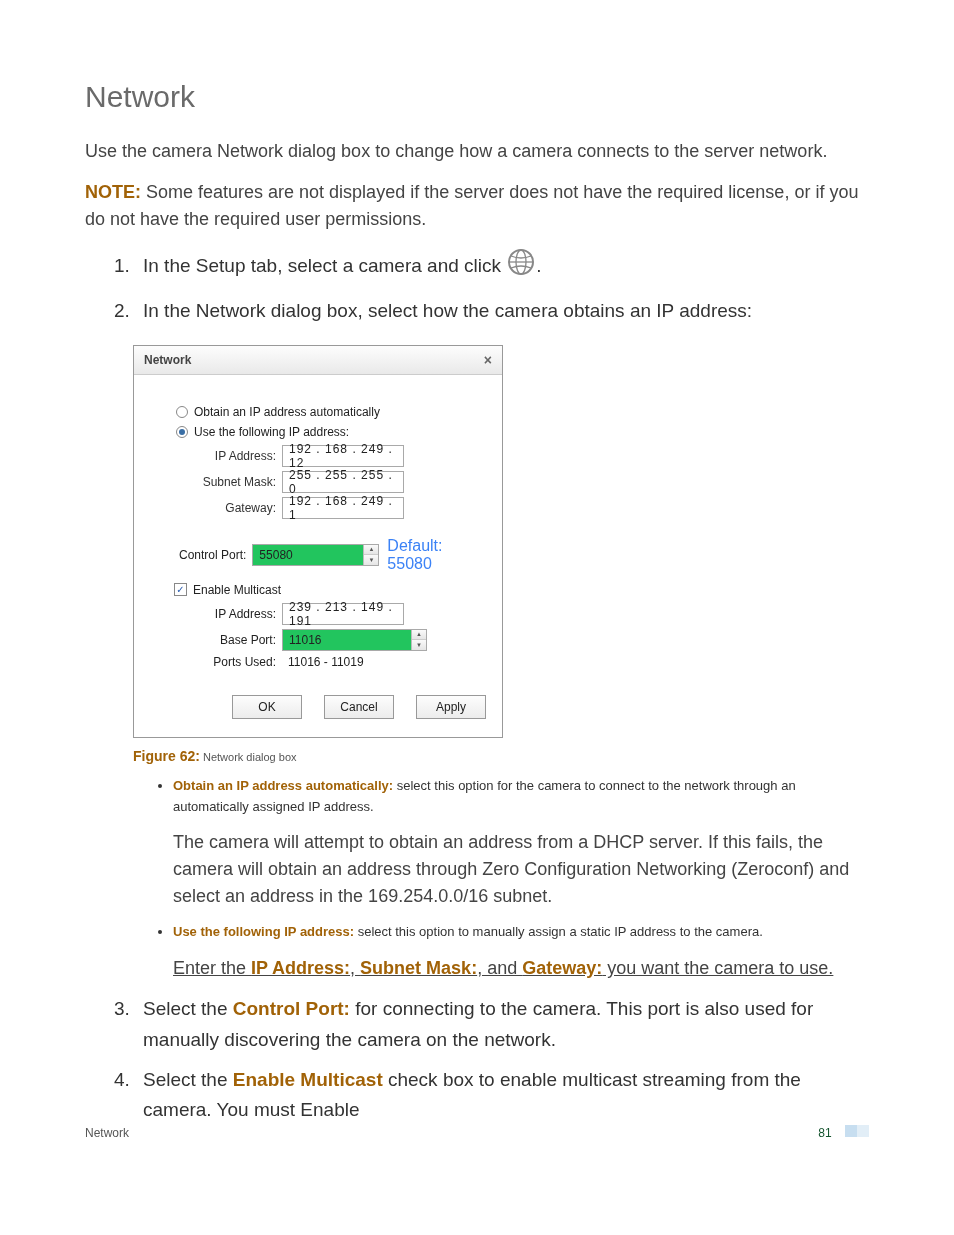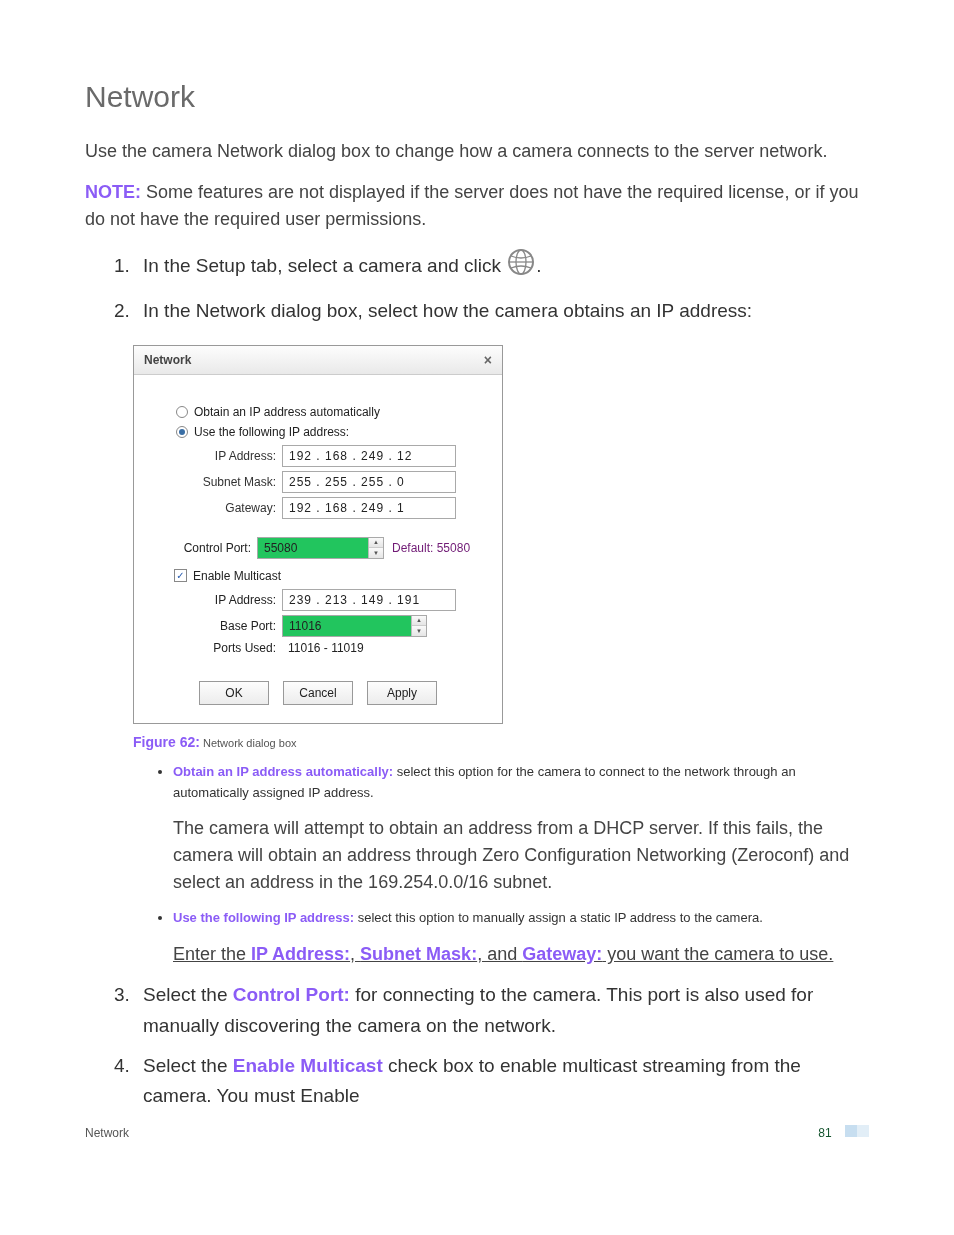--- a/index.html
+++ b/index.html
@@ -20,21 +20,21 @@
     font-weight: 300;
     font-size: 30px;
     color: #6a6a6a;
     margin: 0 0 24px 0;
   }
   p { font-size: 18px; line-height: 1.5; margin: 0 0 14px; color: #444; }
   ol { font-size: 19px; line-height: 1.6; padding-left: 50px; margin: 8px 0; }
   ol > li { padding-left: 8px; margin-bottom: 10px; }
   ul.bullets { list-style: disc; padding-left: 60px; margin: 10px 0; }
   ul.bullets > li { font-size: 13px; line-height: 1.6; margin-bottom: 12px; }
-  strong { font-weight: 700; color: #8b5cf6; }
+  strong { font-weight: 700; color: #a16207; }
   .globe-icon {
     display: inline-block;
     vertical-align: middle;
   }
   .fig-caption { font-size: 11px; color: #555; margin: 10px 0 12px 48px; }
   .fig-caption strong { font-size: 14px; }
 
   
   .dialog-wrap { margin: 18px 0 6px 48px; }
   .dialog {
@@ -64,46 +64,46 @@
   }
   .radio-inner { width: 6px; height: 6px; border-radius: 50%; background: #3a6ea5; }
   .form-block { margin-left: 40px; }
   .frow { display: flex; align-items: center; margin: 4px 0; }
   .flabel { width: 92px; text-align: right; padding-right: 6px; color: #333; font-size: 12px; }
   .finput {
     border: 1px solid #a9a9a9; background: #fff; height: 22px;
     padding: 2px 6px; font-size: 12px; font-family: inherit;
     display: inline-flex; align-items: center;
   }
-  .ip-input { width: 174px; letter-spacing: 1px; }
+  .ip-input { width: 122px; letter-spacing: 1px; }
   .sec2 { margin: 18px 0 0 12px; }
   .sec2 .flabel2 { width: 95px; text-align: right; padding-right: 6px; display: inline-block; }
   .sec2-row { display: flex; align-items: center; margin: 4px 0; }
   .spinner {
     border: 1px solid #a9a9a9; height: 22px; display: inline-flex; align-items: center;
     background: #22c55e; position: relative;
   }
   .spinner .spinner-val { padding: 0 6px; font-size: 12px; min-width: 100px; }
   .spinner .spin-btns {
     display: flex; flex-direction: column; border-left: 1px solid #bbb; width: 15px;
   }
   .spinner .spin-btn {
     height: 10px; background: linear-gradient(#fafafa,#e5e5e5);
     display: flex; align-items: center; justify-content: center; font-size: 6px; color: #555;
   }
   .spinner .spin-btn:first-child { border-bottom: 1px solid #ccc; }
-  .default-text { margin-left: 8px; font-size: 12px; color: #701a75; }
+  .default-text { margin-left: 8px; font-size: 16px; color: #3b82f6; }
   .chk { width: 13px; height: 13px; border: 1px solid #888; background: #fff; display: inline-flex; align-items: center; justify-content: center; margin-right: 6px; }
   .chk-mark { color: #2a5db0; font-size: 10px; line-height: 1; }
   .mc-block { margin-left: 28px; margin-top: 6px; }
   .mc-row { display: flex; align-items: center; margin: 4px 0; }
   .mc-label { width: 92px; text-align: right; padding-right: 6px; }
   .ports-used-val { padding-left: 6px; }
   .btn-row {
-    display: flex; gap: 14px; justify-content: center; padding: 12px 0 4px;
+    display: flex; gap: 22px; justify-content: flex-end; padding: 12px 0 4px;
     margin-top: 14px;
   }
   .dlg-btn {
     border: 1px solid #999; background: linear-gradient(#fdfdfd,#ececec);
     min-width: 70px; height: 24px; display: inline-flex; align-items: center; justify-content: center;
     font-size: 12px; color: #222;
   }
 
   .footer {
     position: absolute;

